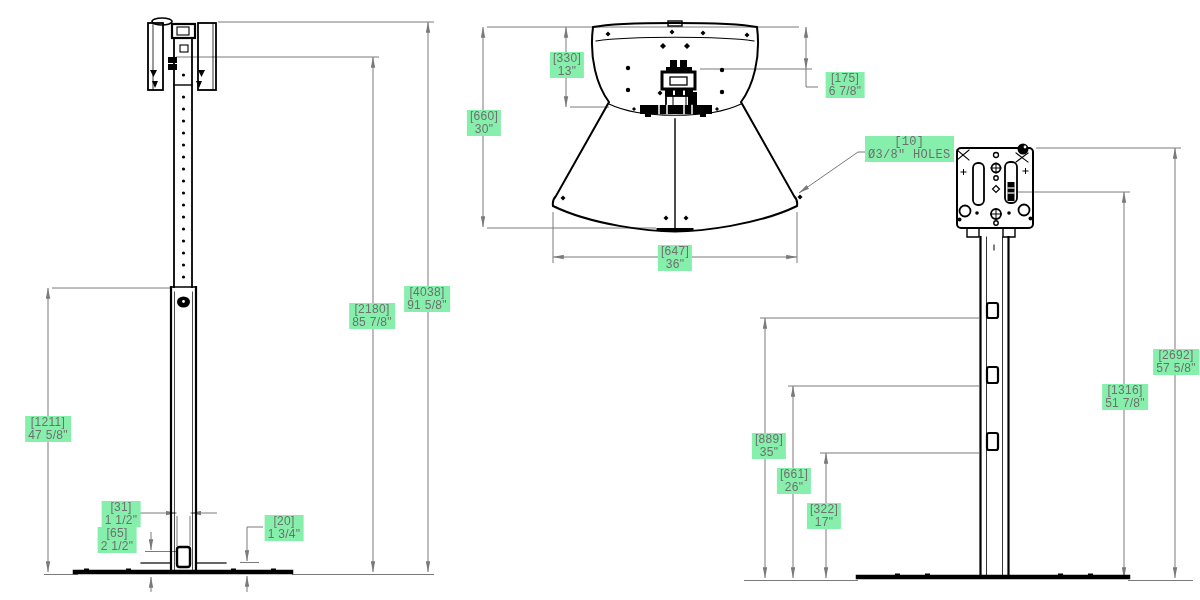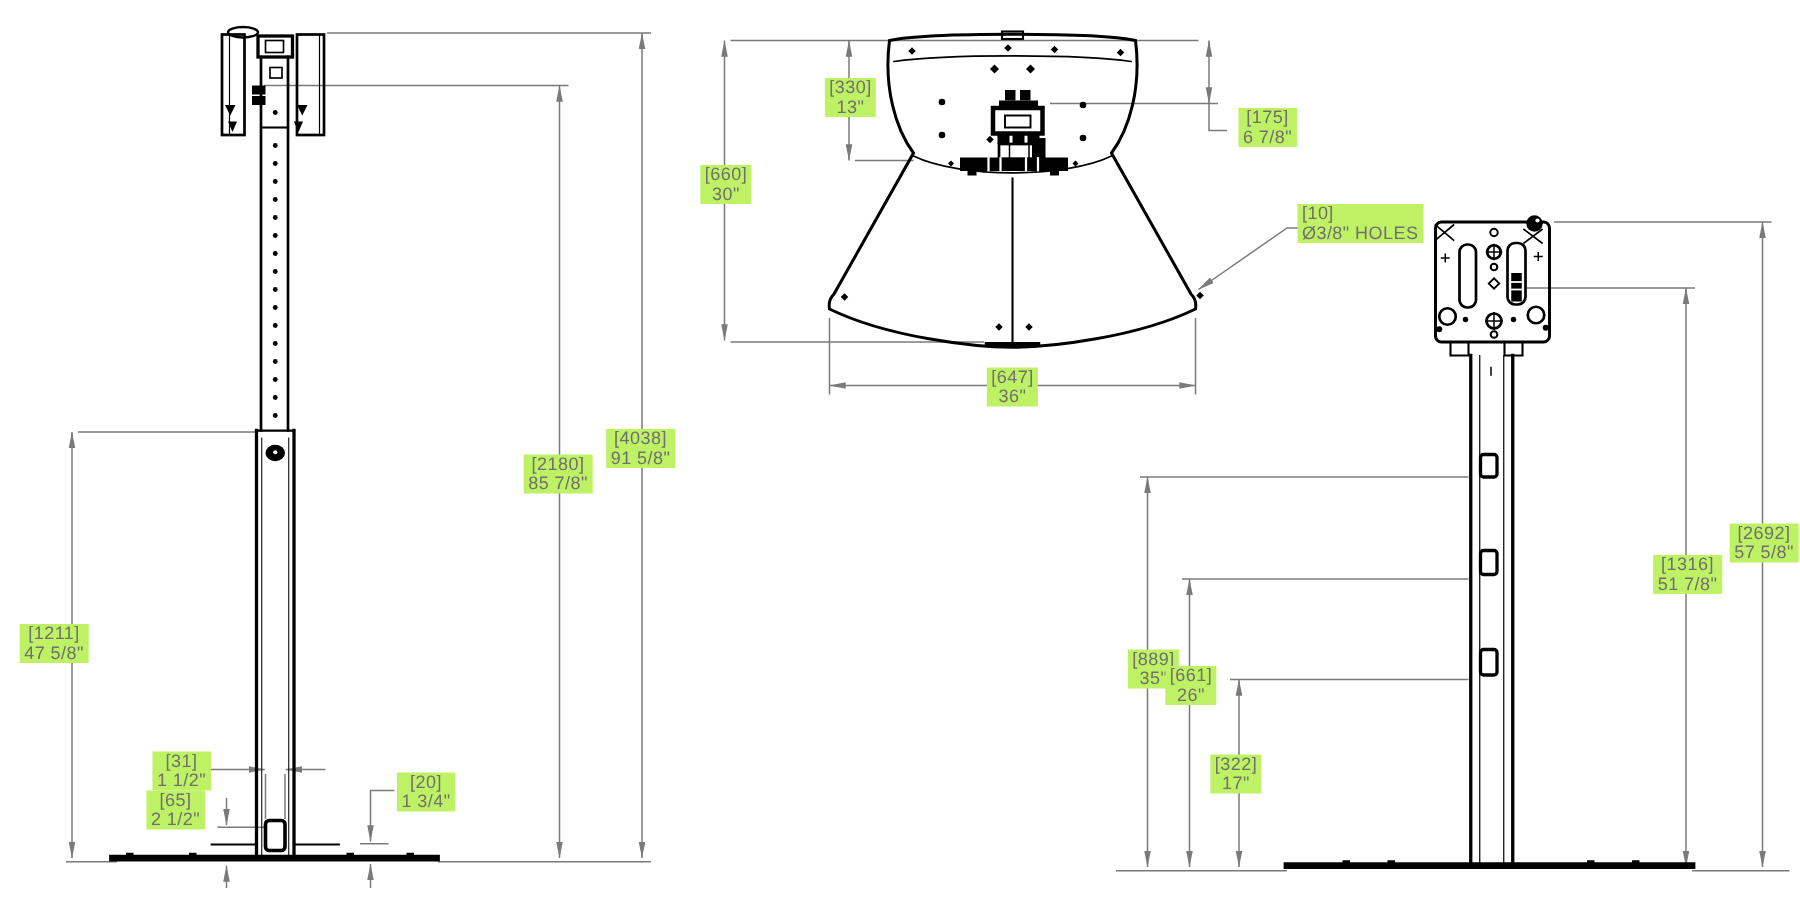--- a/index.html
+++ b/index.html
@@ -1,24 +1,24 @@
 <!DOCTYPE html>
 <html><head>
 <meta charset="utf-8">
 <title>Drawing</title>
 <style>
   html,body{margin:0;padding:0;background:#fff;}
   .sheet{position:relative;width:1200px;height:600px;background:#fff;overflow:hidden;
          font-family:"Liberation Sans",sans-serif;}
   .sheet > svg{position:absolute;left:0;top:0;z-index:1;}
   .lbl{position:absolute;z-index:2;font-size:12px;line-height:13px;color:#6f6f6f;
-       background:#bef264;text-align:center;transform:translateX(-50%);
+       background:#86efac;text-align:center;transform:translateX(-50%);
        padding:0 3px;white-space:nowrap;letter-spacing:.3px;}
   .lbl span{display:block;}
-  .lbl.align-left{transform:none;text-align:left;}
+  .lbl.align-left{transform:none;text-align:center;font-family:Liberation Mono, monospace;}
 </style>
 </head>
 <body>
 
 <div class="sheet">
 
 <svg width="1200" height="600" viewBox="0 0 1200 600">
   <defs>
     <marker id="ar" viewBox="0 0 11 5" markerWidth="11" markerHeight="5" refX="10.8" refY="2.5" orient="auto-start-reverse" markerUnits="userSpaceOnUse">
       <path d="M11,2.5 L0,0.3 L0,4.7 Z" fill="#7a7a7a"></path>
@@ -227,21 +227,21 @@
     <line x1="858" y1="577" x2="1128" y2="577" stroke-width="4.5"></line>
     <g fill="#000" stroke="none">
       <rect x="895" y="573.5" width="5" height="3"></rect>
           <rect x="925" y="573.5" width="5" height="3"></rect>
       <rect x="1058" y="573.5" width="5" height="3"></rect>
           <rect x="1088" y="573.5" width="5" height="3"></rect>
     </g>
   </g>
 </svg>
 
-<div class="lbl" style="left:36px;top:416px">
+<div class="lbl" style="left:48px;top:416px">
   <span>[1211]</span>
   <span>47 5/8"</span>
 </div>
 <div class="lbl" style="left:372px;top:303px">
   <span>[2180]</span>
   <span>85 7/8"</span>
 </div>
 <div class="lbl" style="left:427px;top:286px">
   <span>[4038]</span>
   <span>91 5/8"</span>
@@ -275,29 +275,29 @@
   <span>36"</span>
 </div>
 <div class="lbl align-left" style="left:865px;top:136px">
   <span>[10]</span>
   <span>Ø3/8" HOLES</span>
 </div>
 <div class="lbl" style="left:769px;top:433px">
   <span>[889]</span>
   <span>35"</span>
 </div>
-<div class="lbl" style="left:794px;top:444px">
+<div class="lbl" style="left:794px;top:468px">
   <span>[661]</span>
   <span>26"</span>
 </div>
 <div class="lbl" style="left:824px;top:503px">
   <span>[322]</span>
   <span>17"</span>
 </div>
-<div class="lbl" style="left:1125px;top:370px">
+<div class="lbl" style="left:1125px;top:384px">
   <span>[1316]</span>
   <span>51 7/8"</span>
 </div>
 <div class="lbl" style="left:1176px;top:349px">
   <span>[2692]</span>
   <span>57 5/8"</span>
 </div>
 
 </div>
 

